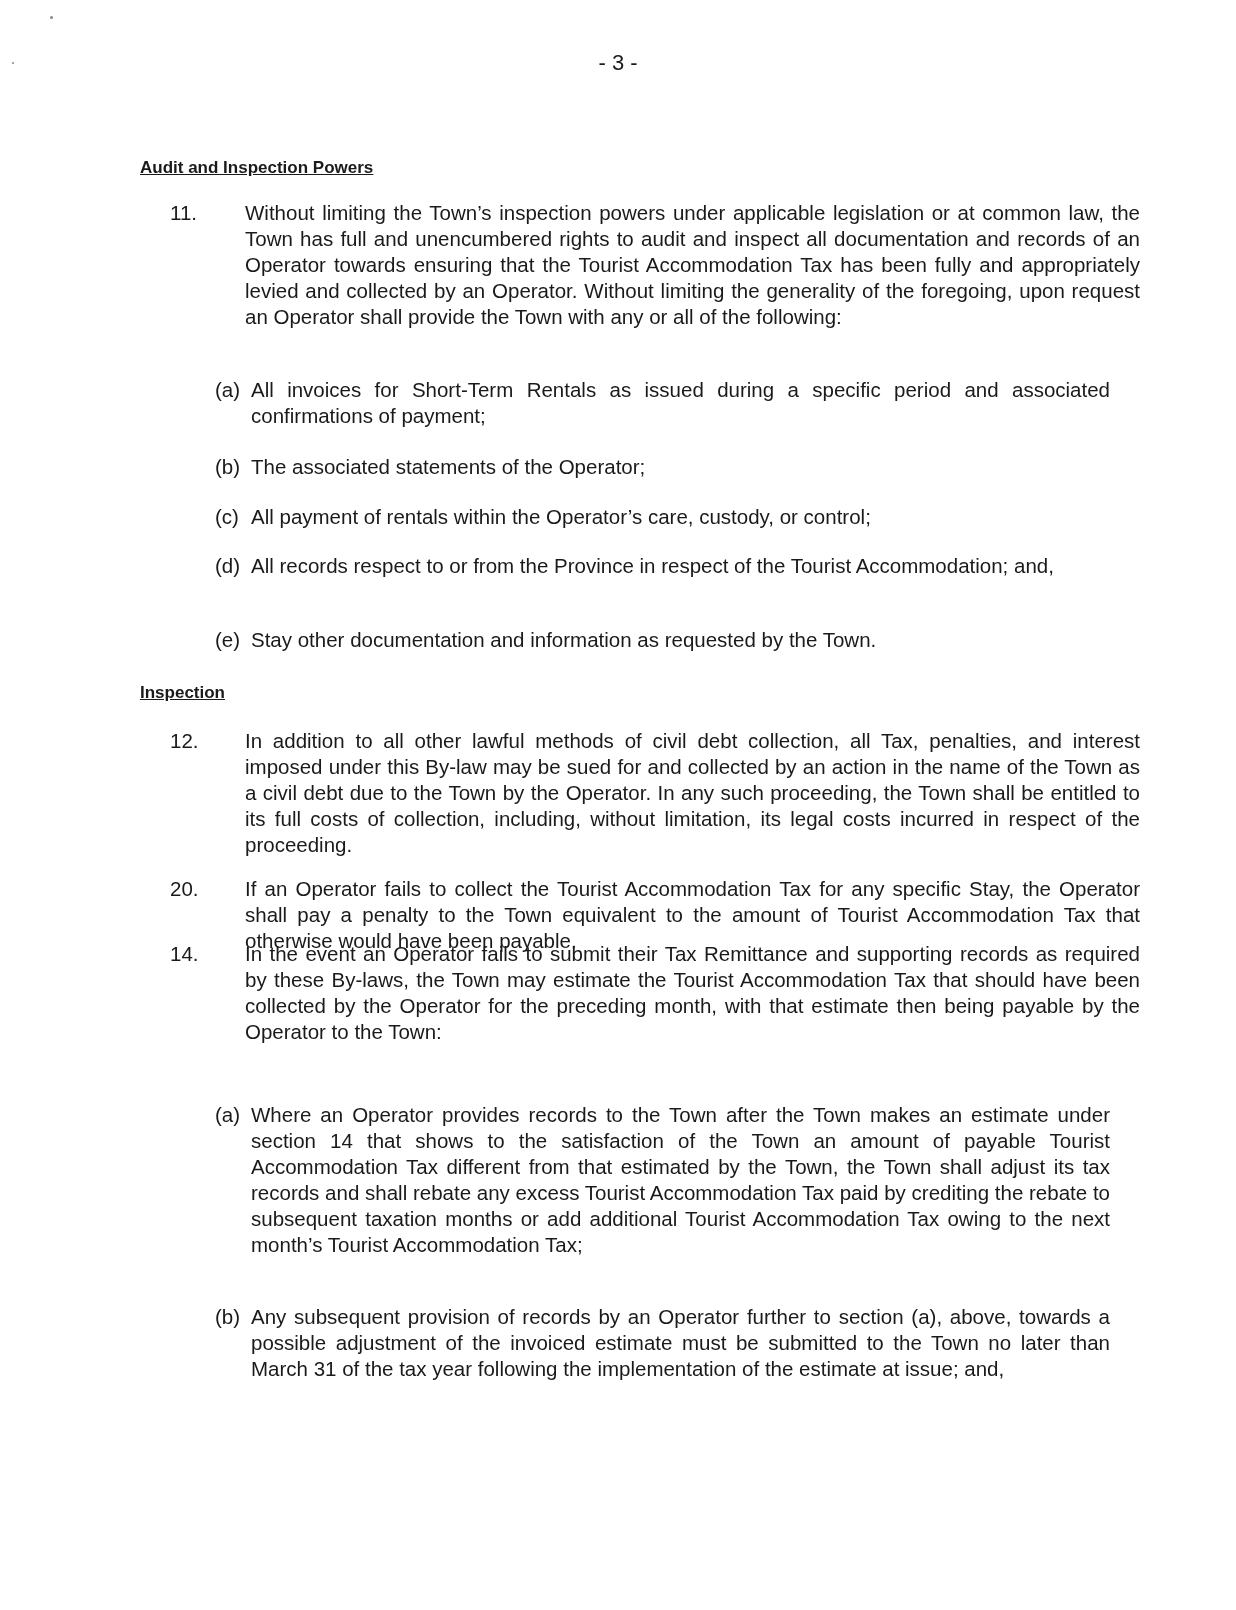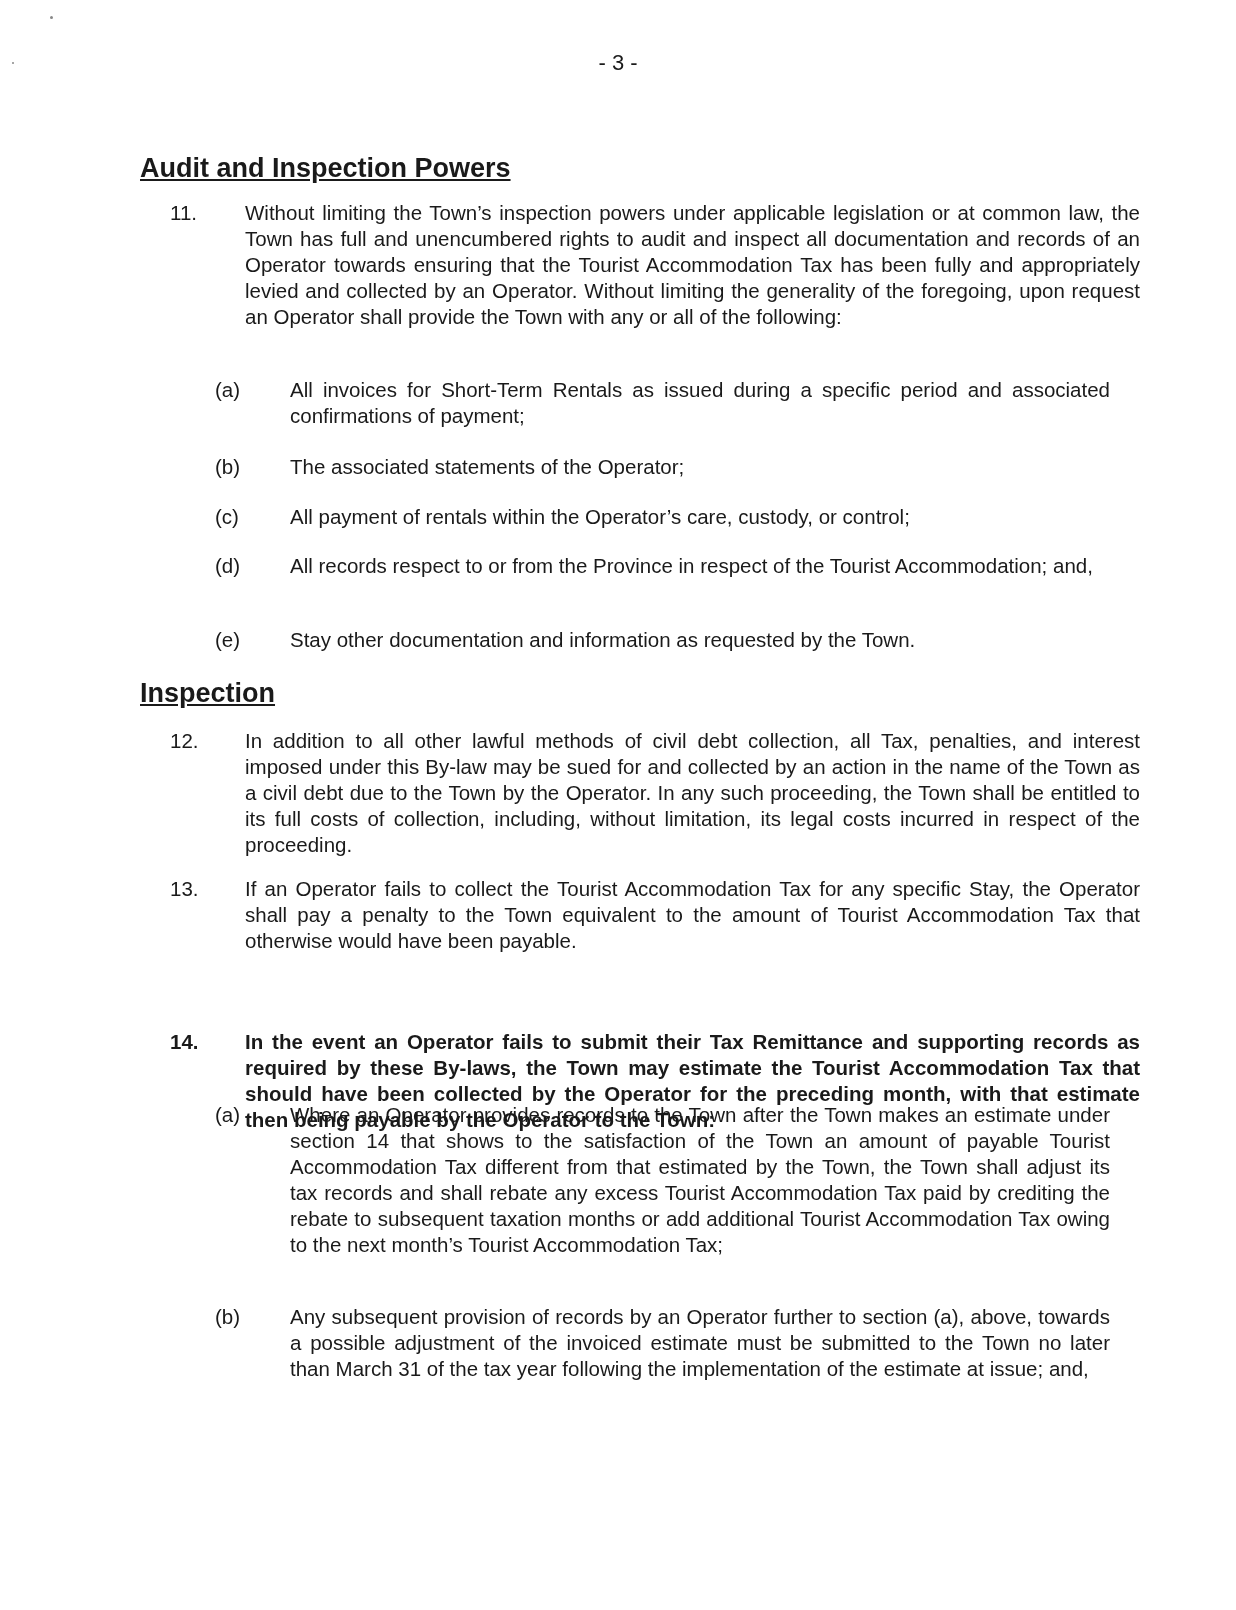--- a/index.html
+++ b/index.html
@@ -3,27 +3,27 @@
 <meta charset="utf-8">
 <style>
   html, body { margin: 0; padding: 0; background: #ffffff; }
   body {
     width: 1236px; height: 1610px; position: relative; overflow: hidden;
     font-family: "Liberation Sans", sans-serif; color: #1a1a1a;
     font-size: 20.5px; line-height: 26px;
   }
   .page-number { position: absolute; top: 50px; left: 0; width: 1236px; text-align: center; font-size: 22px; }
   .speck { position: absolute; width: 3px; height: 3px; border-radius: 50%; background: #888; }
-  .heading { position: absolute; left: 140px; font-weight: bold; text-decoration: underline; font-size: 27px; }
+  .heading { position: absolute; left: 140px; font-weight: bold; text-decoration: underline; font-size: 17px; }
   .para { position: absolute; left: 140px; width: 970px; margin-left: 30px; }
   .num { position: absolute; left: 0; top: 0; }
   .body-text { margin-left: 75px; text-align: justify; }
   .sub { position: absolute; left: 215px; width: 895px; }
   .sub .lbl { position: absolute; left: 0; top: 0; }
-  .sub .txt { margin-left: 75px; text-align: justify; }
+  .sub .txt { margin-left: 36px; text-align: justify; }
 </style>
 </head>
 <body>
 
 <span class="speck" style="left:50px;top:16px;"></span>
 <span class="speck" style="left:12px;top:62px;width:2px;height:2px;"></span>
 
 <div class="page-number">- 3 -</div>
 
 <div class="heading" style="top:155px;">Audit and Inspection Powers</div>
@@ -55,25 +55,25 @@
 </div>
 
 <div class="heading" style="top:680px;">Inspection</div>
 
 <div class="para" style="top:728px;">
   <span class="num">12.</span>
   <div class="body-text">In addition to all other lawful methods of civil debt collection, all Tax, penalties, and interest imposed under this By-law may be sued for and collected by an action in the name of the Town as a civil debt due to the Town by the Operator.  In any such proceeding, the Town shall be entitled to its full costs of collection, including, without limitation, its legal costs incurred in respect of the proceeding.</div>
 </div>
 
 <div class="para" style="top:876px;">
-  <span class="num">13.</span>
+  <span class="num">20.</span>
   <div class="body-text">If an Operator fails to collect the Tourist Accommodation Tax for any specific Stay, the Operator shall pay a penalty to the Town equivalent to the amount of Tourist Accommodation Tax that otherwise would have been payable.</div>
 </div>
 
-<div class="para" style="top:1029px;font-weight:bold;">
+<div class="para" style="top:941px;">
   <span class="num">14.</span>
   <div class="body-text">In the event an Operator fails to submit their Tax Remittance and supporting records as required by these By-laws, the Town may estimate the Tourist Accommodation Tax that should have been collected by the Operator for the preceding month, with that estimate then being payable by the Operator to the Town:</div>
 </div>
 
 <div class="sub" style="top:1102px;">
   <span class="lbl">(a)</span>
   <div class="txt">Where an Operator provides records to the Town after the Town makes an estimate under section 14 that shows to the satisfaction of the Town an amount of payable Tourist Accommodation Tax different from that estimated by the Town, the Town shall adjust its tax records and shall rebate any excess Tourist Accommodation Tax paid by crediting the rebate to subsequent taxation months or add additional Tourist Accommodation Tax owing to the next month’s Tourist Accommodation Tax;</div>
 </div>
 <div class="sub" style="top:1304px;">
   <span class="lbl">(b)</span>

